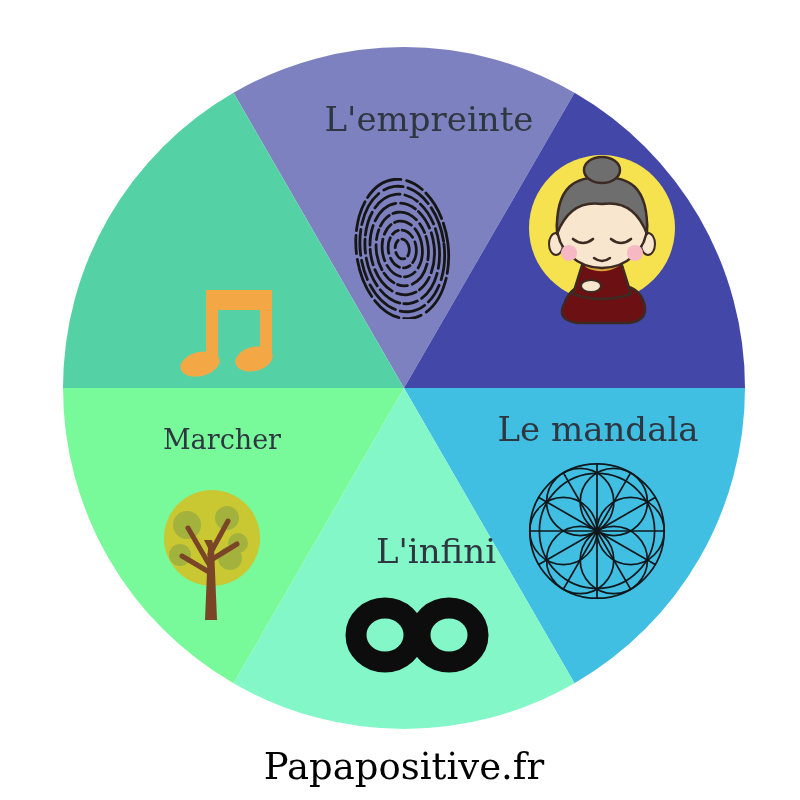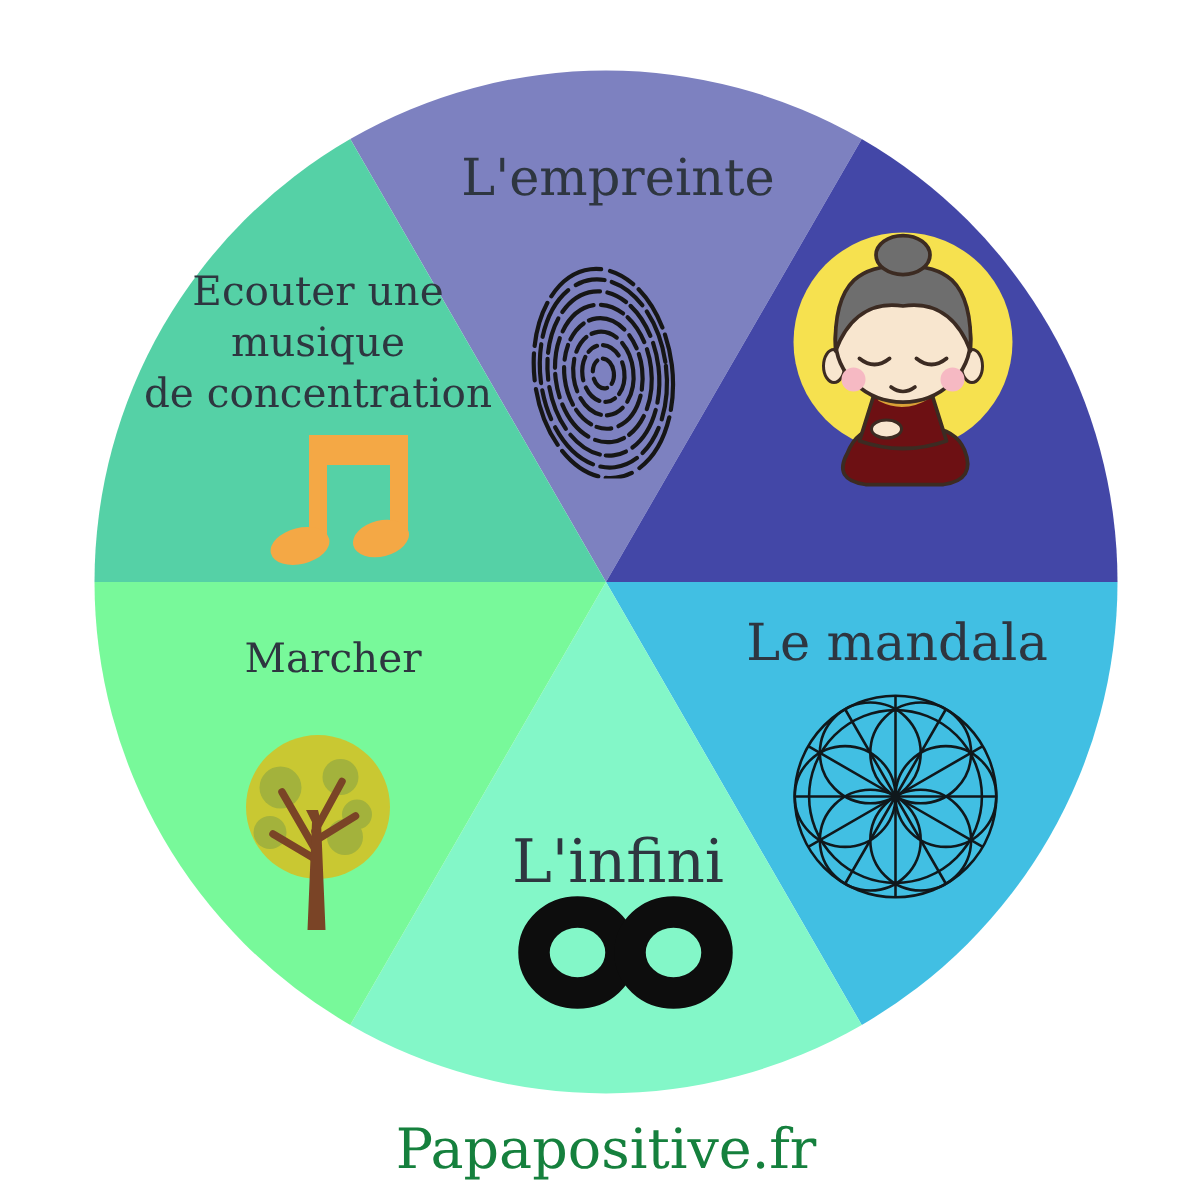--- a/index.html
+++ b/index.html
@@ -13,24 +13,24 @@
   .icon-fingerprint { left:345px; top:167px; }
   .icon-buddha      { left:521px; top:152px; }
   .icon-mandala     { left:525px; top:459px; }
   .icon-infinity    { left:337px; top:587px; }
   .icon-tree        { left:155px; top:488px; }
   .icon-music       { left:179px; top:288px; }
   .label {
     position:absolute; transform:translate(-50%,-50%);
     text-align:center; white-space:nowrap; color:#2e3640;
   }
-  .lbl-empreinte { left:412px; top:119px; font-size:34px; }
+  .lbl-empreinte { left:429px; top:119px; font-size:34px; }
   .lbl-mediter   { left:600px; top:352px; font-size:34px; color:#ffffff; }
   .lbl-mandala   { left:598px; top:429px; font-size:34px; }
-  .lbl-infini    { left:412px; top:551px; font-size:40px;margin-top:24px; }
+  .lbl-infini    { left:436px; top:551px; font-size:34px; }
   .lbl-marcher   { left:222px; top:440px; font-size:27px; line-height:34px; }
   .lbl-ecouter   { left:212px; top:229px; font-size:27px; line-height:34px; }
   .footer-label  { left:404px; top:766px; font-size:37px; }
 </style>
 </head>
 <body>
 
 <div class="stage">
 
   <svg class="wheel-svg" width="800" height="800" viewBox="0 0 800 800">
@@ -127,21 +127,16 @@
 
 
   <div class="label lbl-mandala" style="color: rgb(46, 54, 64);">Le mandala</div>
 
   <div class="label lbl-infini" style="color: rgb(46, 54, 64);">L'infini</div>
 
   <div class="label lbl-marcher" style="color: rgb(46, 54, 64);">
     <div>Marcher</div>
   </div>
 
-  <div class="label lbl-ecouter" style="color: rgb(46, 54, 64);">
-    <div>Ecouter une</div>
-    <div>musique</div>
-    <div>de concentration</div>
-  </div>
 
-  <div class="label footer-label" style="color: #15803d;">Papapositive.fr</div>
+  <div class="label footer-label" style="color: #000000;">Papapositive.fr</div>
 
 </div>
 
 </body></html>

